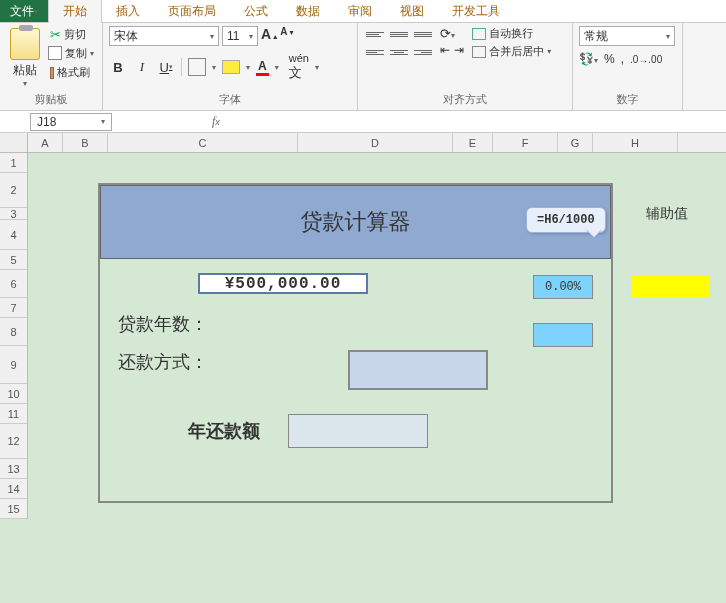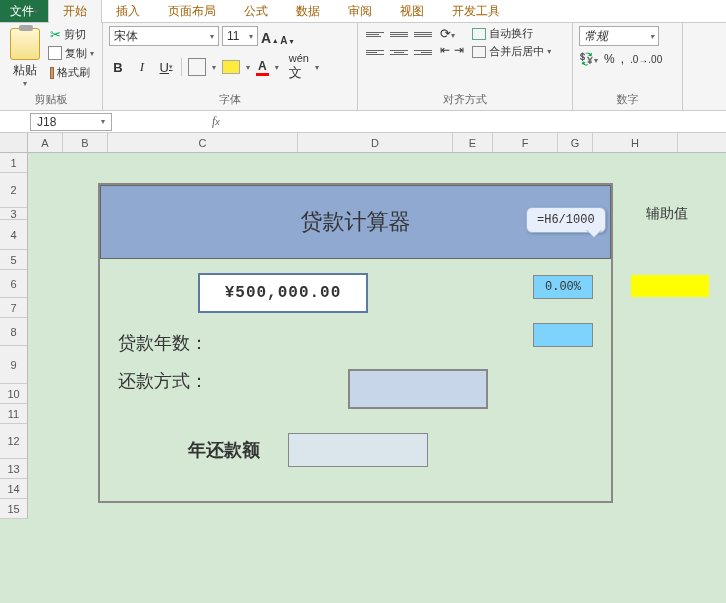--- a/index.html
+++ b/index.html
@@ -20,42 +20,42 @@
 .paste-big { display: flex; flex-direction: column; align-items: center; padding: 2px 4px; }
 .paste-icon { width: 30px; height: 32px; background: linear-gradient(#fff7d0,#f5e08a); border: 1px solid #c9a227; border-radius: 3px; position: relative; }
 .paste-icon::before { content:""; position:absolute; top:-4px; left:8px; width:14px; height:6px; background:#a8a8a8; border-radius:2px; }
 .clip-side { display: flex; flex-direction: column; gap: 2px; margin-left: 4px; font-size: 11px; }
 .clip-item { display: flex; align-items: center; gap: 3px; padding: 1px 2px; }
 .scissors { color:#0a5; font-size:13px; }
 .copy-ic { width:12px;height:12px;border:1px solid #888;background:#fff; position:relative; }
 .copy-ic::after { content:"";position:absolute;left:-3px;top:-3px;width:12px;height:12px;border:1px solid #888;background:#fff; }
 .brush-ic { width:4px;height:12px;background:#c96; border:1px solid #964;}
 
-.font-top { display: flex; align-items: flex-end; gap: 3px; }
+.font-top { display: flex; align-items: flex-start; gap: 3px; }
 .font-name { width: 110px; height: 20px; border: 1px solid #aaa; background: #fff; font-size: 12px; padding: 1px 4px; display:flex; align-items:center; justify-content:space-between;}
 .font-size { width: 36px; height: 20px; border: 1px solid #aaa; background: #fff; font-size: 12px; padding: 1px 4px; display:flex; align-items:center; justify-content:space-between;}
 .dd { font-size:8px; color:#666; }
 .aa { display:flex; gap:2px; align-items:baseline; }
 .aa .big{ font-size:14px;font-weight:bold;} .aa .sm{font-size:10px;font-weight:bold;}
 .font-bottom { display: flex; align-items: center; gap: 6px; margin-top: 6px; }
 .fbtn { width: 18px; height: 18px; display: flex; align-items: center; justify-content: center; font-size: 13px; }
 .bold{font-weight:bold;} .ital{font-style:italic;font-family:serif;} .und{text-decoration:underline;}
 .border-btn { width:18px;height:18px;border:1px solid #888; }
 .fill-btn { width:18px;height:14px;background:#ffeb3b;border:1px solid #aaa;position:relative; }
 .fontcolor-btn { font-weight:bold;border-bottom:3px solid red;padding:0 2px; }
 
 .align-grid { display:grid; grid-template-columns: repeat(3,22px); gap:2px; }
 .align-grid .ab { width:22px;height:16px; display:flex;flex-direction:column;gap:1px;justify-content:center; padding:2px;}
 .ab span{height:1px;background:#666;display:block;}
 .align-side { display:flex;flex-direction:column;gap:3px;margin-left:8px;font-size:11px;}
 .as-item { display:flex;align-items:center;gap:3px;}
 .wrap-ic{width:14px;height:12px;border:1px solid #5a8;}
 .merge-ic{width:14px;height:12px;border:1px solid #888;}
 
-.num-top { width:80px;height:20px;border:1px solid #aaa;background:#fff;padding:1px 4px;display:flex;align-items:center;justify-content:space-between;font-size:12px;font-style:italic;}
+.num-top { width:96px;height:20px;border:1px solid #aaa;background:#fff;padding:1px 4px;display:flex;align-items:center;justify-content:space-between;font-size:12px;}
 .num-bot { display:flex;gap:6px;margin-top:6px;align-items:center; }
 
 
 .fbar { display:flex;align-items:center;border-bottom:1px solid #ccc;height:22px;background:#fff; }
 .namebox { width:82px;border:1px solid #aaa;margin:1px 0 1px 30px;padding:1px 6px;font-size:12px;text-align:center;background:#fff;display:flex;align-items:center;justify-content:space-between;}
 .fx { padding: 0 10px; font-style: italic; font-family: serif; color:#666; }
 .formula-input { flex:1; height:18px; }
 
 
 .grid-area { position: relative; background: #d5e8d4; height: 470px; }
@@ -63,30 +63,30 @@
 .corner { width:28px;border-right:1px solid #bbb;background:#eee; }
 .ch { border-right:1px solid #ccc;text-align:center;font-size:11px;color:#555;display:flex;align-items:center;justify-content:center; }
 .rowhdr { position:absolute;left:0;top:20px;width:28px;background:#f0f0f0;border-right:1px solid #bbb; }
 .rh { height:20px;border-bottom:1px solid #ccc;text-align:center;font-size:11px;color:#555;display:flex;align-items:center;justify-content:center; }
 .sheet { position:absolute;left:28px;top:20px;right:0;bottom:0; }
 
 .calc-box { position:absolute; left:70px; top:30px; width:515px; height:320px; border:2px solid #888; background:#d5e8d4; }
 .calc-title { background:#8fa9d0;border:1px solid #666; text-align:center;font-size:22px;font-family:SimSun,serif;padding:21px 0;margin:0; }
 .row-line { display:flex;align-items:center;margin:14px 0 0 18px; }
 .lbl { font-size:18px;font-family:SimSun,serif;width:150px; }
-.vbox { border:2px solid #5b7aa8;background:#fff;width:170px;height:40px;display:flex;align-items:center;justify-content:center;font-family:"Courier New",monospace;font-weight:bold;font-size:16px;letter-spacing:1px; }
+.vbox { border:2px solid #5b7aa8;background:#fff;width:170px;height:21px;display:flex;align-items:center;justify-content:center;font-family:"Courier New",monospace;font-weight:bold;font-size:16px;letter-spacing:1px; }
 .vbox.grey { background:#c7d6e8;border:2px solid #888; }
 .vbox.plain { background:#dbe6ec;border:1px solid #888; width:140px; height:34px; margin-left:92px;}
 .yearlbl { font-weight:bold;font-size:18px;font-family:SimSun,serif;margin-left:70px; }
 
 .orange-cell { position:absolute; border:1px solid #888; background:#7dd3fc; display:flex;align-items:center;justify-content:center;font-size:12px;font-family:"Courier New",monospace; }
 .yellow-cell { position:absolute; background:#ffff00; }
 .aux-label { position:absolute; font-size:14px; font-family:SimSun,serif; color:#333; }
 
-.callout { position:absolute; background:#e8effa;border:1px solid #9cb3d9;border-radius:6px;padding:5px 10px;font-size:12px;font-family:"Courier New",monospace; box-shadow:1px 1px 3px rgba(0,0,0,.2);}
+.callout { position:absolute; background:#e8effa;border:1px solid #9cb3d9;border-radius:6px;padding:5px 10px;font-size:12px;font-family:"Courier New",monospace; box-shadow:1px 1px 3px rgba(0,0,0,.2);font-weight:bold;}
 .callout::after { content:"";position:absolute;bottom:-12px;left:60px;border:7px solid transparent;border-top-color:#e8effa; }
 .callout::before { content:"";position:absolute;bottom:-14px;left:59px;border:8px solid transparent;border-top-color:#9cb3d9; }
 
 .r2{height:35px;} .r3{height:12px;} .r12{height:35px;}
 </style>
 </head>
 <body>
 
 <div class="ribbon">
   <div class="tabs">

